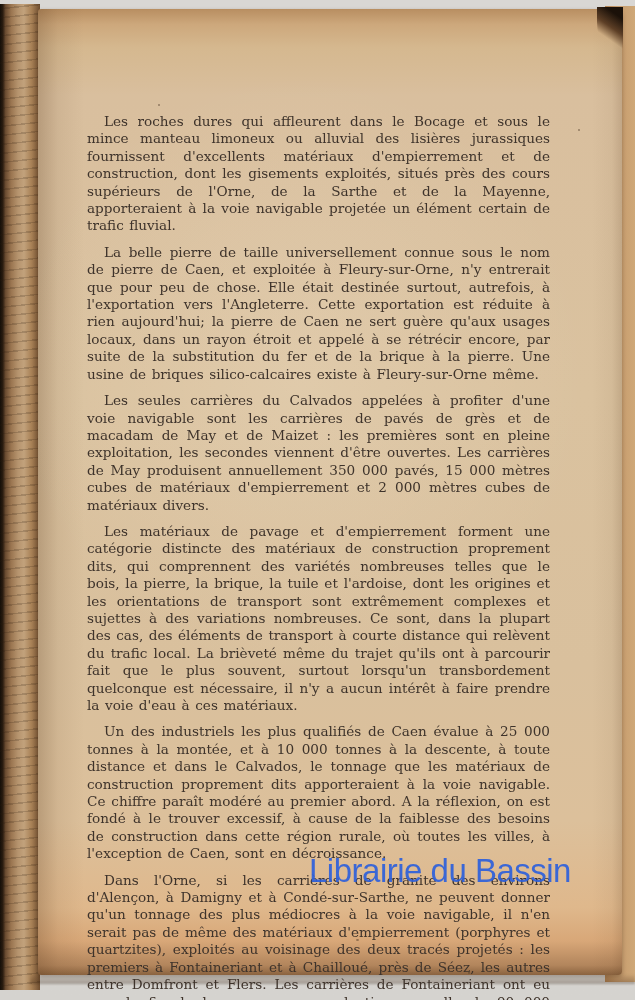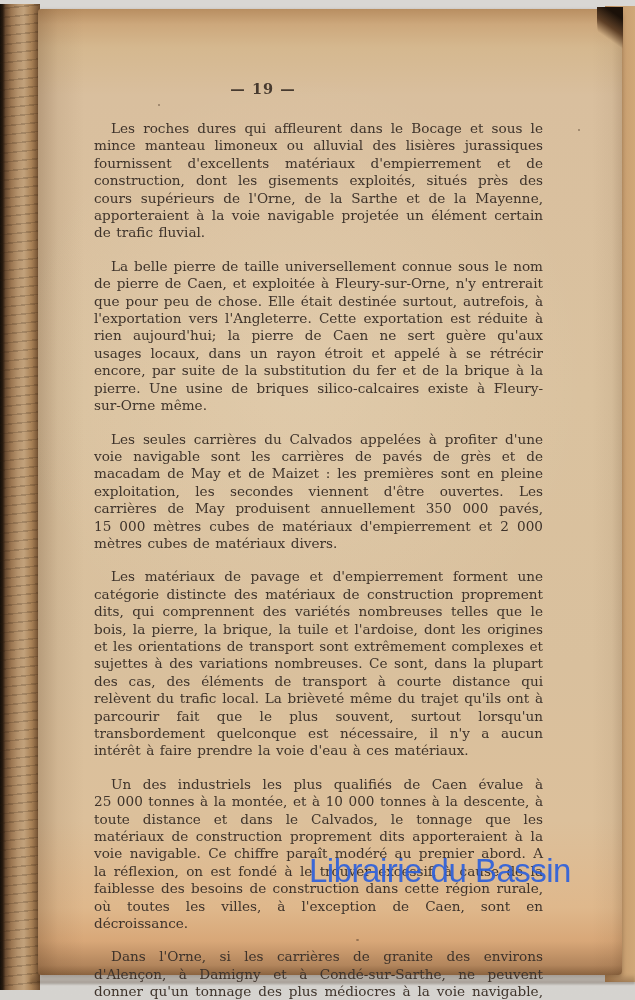--- a/index.html
+++ b/index.html
@@ -47,21 +47,21 @@
   }
   .page-number {
     position:absolute; left:0; top:71px; width:450px; text-align:center;
     font-size:14.5px; font-weight:bold; letter-spacing:1px; color:#473a2f;
   }
   .content {
     position:absolute; left:40px; top:95px; width:481px;
     font-size:13.6px; line-height:17.4px; color:#3e332b;
     text-align:justify; word-spacing:1.2px;
   }
-  .content p { margin:16px; text-indent:17px; }
+  .content p { margin:9px; text-indent:17px; }
   .speck { position:absolute; border-radius:50%; background:#57432f; opacity:.55; }
   .watermark {
     position:absolute; left:309px; top:836px; z-index:5; white-space:nowrap;
     font-family:"Liberation Sans", sans-serif; font-size:33px; letter-spacing:-0.5px;
     color:rgba(45,95,219,.92);
     margin-top:16px;
   }
   
   .bottom-shade {
     position:absolute; left:30px; right:0; bottom:16px; height:10px;
@@ -76,21 +76,20 @@
 
   <div class="facing-edge"></div>
 
   <div class="under-pages"></div>
 
   <div class="bottom-shade"></div>
 
   <div class="page">
     <div class="corner-fold"></div>
 
-    <div class="page-number">— 19 —</div>
 
     <div class="content">
       <p>Les roches dures qui affleurent dans le Bocage et sous le mince manteau limoneux ou alluvial des lisières jurassiques fournissent d'excellents matériaux d'empierrement et de construction, dont les gisements exploités, situés près des cours supérieurs de l'Orne, de la Sarthe et de la Mayenne, apporteraient à la voie navigable projetée un élément certain de trafic fluvial.</p>
       <p>La belle pierre de taille universellement connue sous le nom de pierre de Caen, et exploitée à Fleury-sur-Orne, n'y entrerait que pour peu de chose. Elle était destinée surtout, autrefois, à l'exportation vers l'Angleterre. Cette exportation est réduite à rien aujourd'hui; la pierre de Caen ne sert guère qu'aux usages locaux, dans un rayon étroit et appelé à se rétrécir encore, par suite de la substitution du fer et de la brique à la pierre. Une usine de briques silico-calcaires existe à Fleury-sur-Orne même.</p>
       <p>Les seules carrières du Calvados appelées à profiter d'une voie navigable sont les carrières de pavés de grès et de macadam de May et de Maizet : les premières sont en pleine exploitation, les secondes viennent d'être ouvertes. Les carrières de May produisent annuellement 350&nbsp;000 pavés, 15&nbsp;000 mètres cubes de matériaux d'empierrement et 2&nbsp;000 mètres cubes de matériaux divers.</p>
       <p>Les matériaux de pavage et d'empierrement forment une catégorie distincte des matériaux de construction proprement dits, qui comprennent des variétés nombreuses telles que le bois, la pierre, la brique, la tuile et l'ardoise, dont les origines et les orientations de transport sont extrêmement complexes et sujettes à des variations nombreuses. Ce sont, dans la plupart des cas, des éléments de transport à courte distance qui relèvent du trafic local. La brièveté même du trajet qu'ils ont à parcourir fait que le plus souvent, surtout lorsqu'un transbordement quelconque est nécessaire, il n'y a aucun intérêt à faire prendre la voie d'eau à ces matériaux.</p>
       <p>Un des industriels les plus qualifiés de Caen évalue à 25&nbsp;000 tonnes à la montée, et à 10&nbsp;000 tonnes à la descente, à toute distance et dans le Calvados, le tonnage que les matériaux de construction proprement dits apporteraient à la voie navigable. Ce chiffre paraît modéré au premier abord. A la réflexion, on est fondé à le trouver excessif, à cause de la faiblesse des besoins de construction dans cette région rurale, où toutes les villes, à l'exception de Caen, sont en décroissance.</p>
       <p>Dans l'Orne, si les carrières de granite des environs d'Alençon, à Damigny et à Condé-sur-Sarthe, ne peuvent donner qu'un tonnage des plus médiocres à la voie navigable, il n'en serait pas de même des matériaux d'empierrement (porphyres et quartzites), exploités au voisinage des deux tracés projetés : les premiers à Fontaineriant et à Chailloué, près de Séez, les autres entre Domfront et Flers. Les carrières de Fontaineriant ont eu vers la fin de la guerre une production annuelle de 90&nbsp;000 tonnes, celles de Chailloué de 60&nbsp;000. La majeure partie de ces matériaux, destinés à Paris et aux régions voisines, Eure, Eure-et-Loir et Loiret, où les grès et les quartzites siluriens manquent tout à fait, ne prendrait pas la voie navigable qui leur imposerait d'immenses détours. En chiffrant au quart de la production, c'est-à-dire à 40&nbsp;000 tonnes en nombre rond, les matériaux qui partiraient par eau de la région de Séez sur le canal Orne-Sarthe, on est plutôt en delà qu'en deçà de la vraisemblance.</p>
     </div>
 

